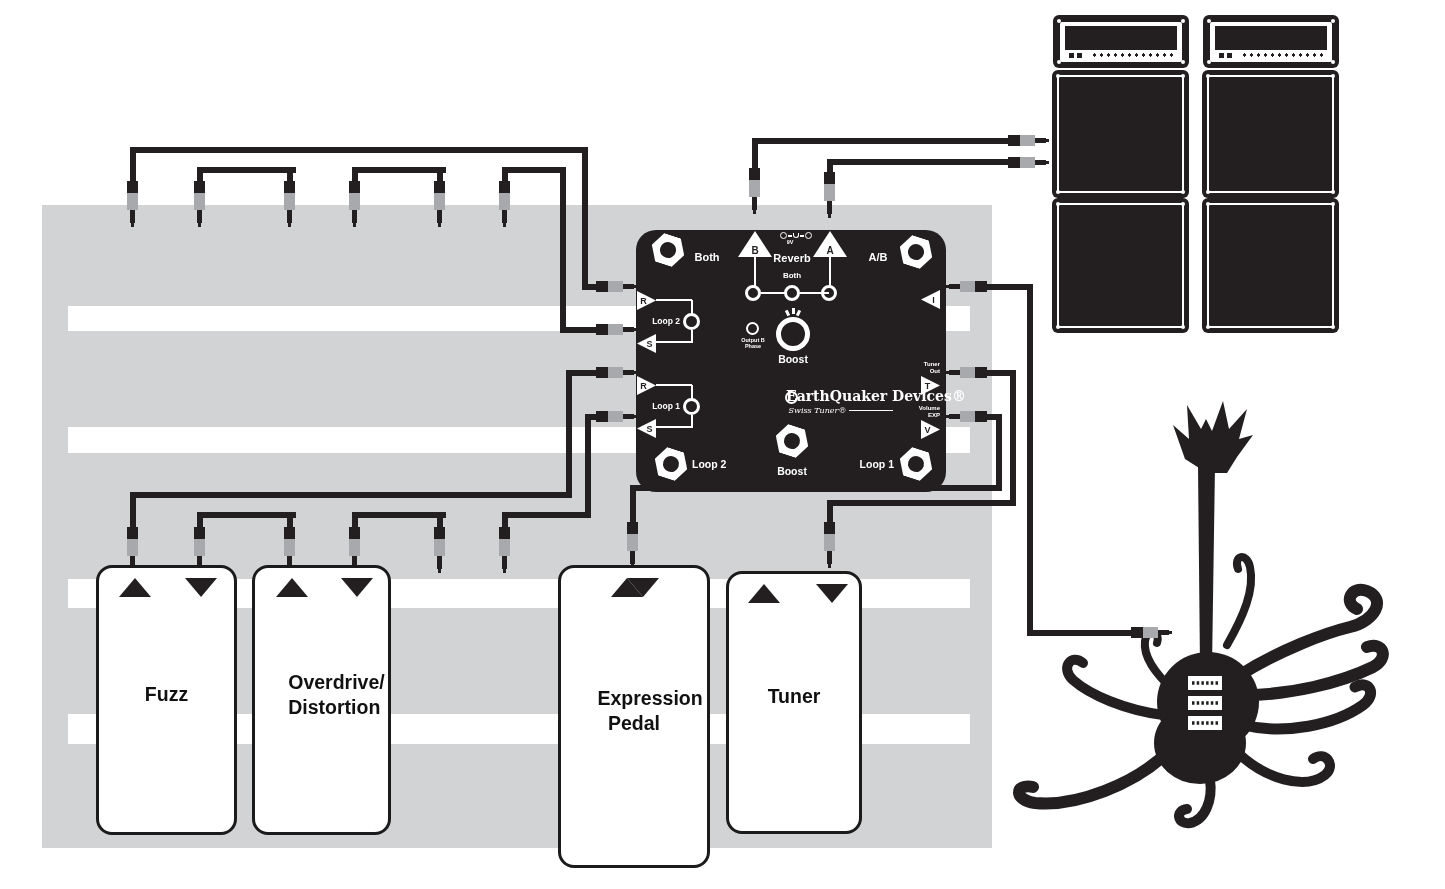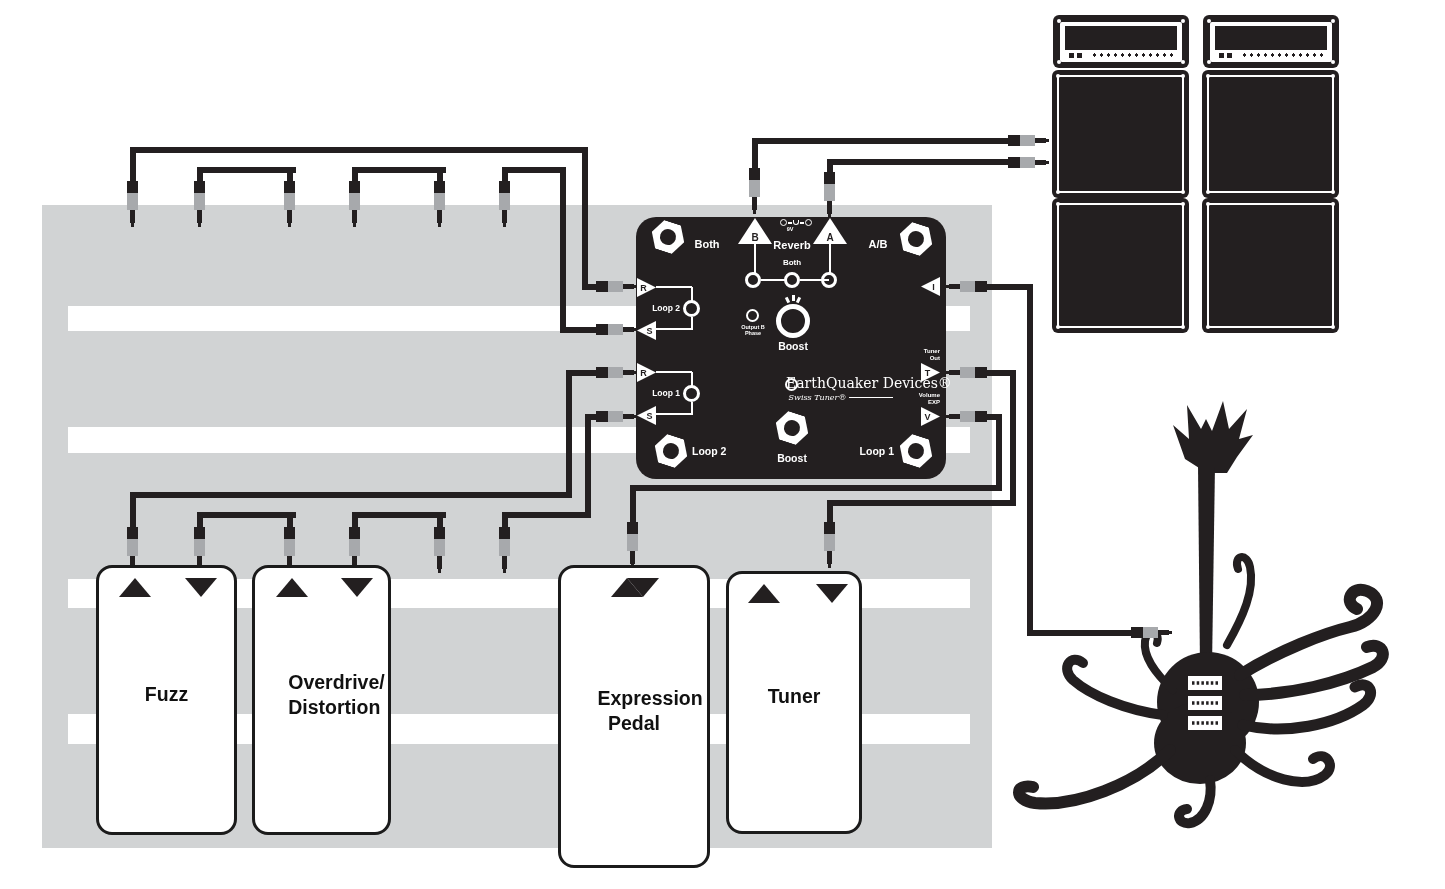--- a/index.html
+++ b/index.html
@@ -17,39 +17,39 @@
   .td{border-top:19px solid #231f20}
   .plugd{position:absolute;width:11px;height:46px;background:linear-gradient(#231f20 0 12px,#a7a9ac 12px 29px,rgba(0,0,0,0) 29px)}
   .plugd::after{content:"";position:absolute;left:3px;top:29px;width:5px;height:13px;background:#231f20}
   .plugd::before{content:"";position:absolute;left:4px;top:42px;width:3px;height:4px;background:#231f20}
   .plugr{position:absolute;width:41px;height:11px;background:linear-gradient(to right,#231f20 0 12px,#a7a9ac 12px 27px,rgba(0,0,0,0) 27px)}
   .plugr::after{content:"";position:absolute;left:27px;top:3px;width:11px;height:5px;background:#231f20}
   .plugr::before{content:"";position:absolute;left:38px;top:4px;width:3px;height:3px;background:#231f20}
   .plugl{position:absolute;width:41px;height:11px;background:linear-gradient(to left,#231f20 0 12px,#a7a9ac 12px 27px,rgba(0,0,0,0) 27px)}
   .plugl::after{content:"";position:absolute;left:3px;top:3px;width:11px;height:5px;background:#231f20}
   .plugl::before{content:"";position:absolute;left:0;top:4px;width:3px;height:3px;background:#231f20}
-  .swiss{position:absolute;left:636px;top:217px;width:310px;height:262px;background:#231f20;border-radius:20px;color:#fff}
+  .swiss{position:absolute;left:636px;top:230px;width:310px;height:262px;background:#231f20;border-radius:20px;color:#fff}
   .hex{position:absolute;width:34px;height:30px;background:#fff;
        clip-path:polygon(25% 0,75% 0,100% 50%,75% 100%,25% 100%,0 50%);transform:rotate(18deg)}
   .hex::after{content:"";position:absolute;left:9px;top:7px;width:16px;height:16px;border-radius:50%;background:#231f20}
   .slabel{position:absolute;font-weight:bold;color:#fff}
   .jt{position:absolute;width:19px;height:19px;background:#fff;color:#231f20;font-weight:bold;font-size:9px;
       display:flex;align-items:center;justify-content:center;box-sizing:border-box}
   .jt.r{clip-path:polygon(0 0,100% 50%,0 100%);padding-right:6px}
   .jt.l{clip-path:polygon(100% 0,100% 100%,0 50%);padding-left:6px}
   .jtu{position:absolute;width:34px;height:26px;background:#fff;color:#231f20;font-weight:bold;font-size:10px;
        display:flex;align-items:flex-end;justify-content:center;clip-path:polygon(50% 0,100% 100%,0 100%);
        padding-bottom:1px;box-sizing:border-box}
   .led{position:absolute;border:3px solid #fff;border-radius:50%;box-sizing:border-box}
   .tick{position:absolute;width:3px;height:6px;background:#fff}
   .pwr{position:absolute;display:flex;align-items:center;gap:1px}
   .pc{width:5px;height:5px;border:1.2px solid #fff;border-radius:50%}
   .pb{width:4px;height:2px;background:#fff}
   .pn{width:4px;height:4px;border:1.2px solid #fff;border-top:none;border-radius:0 0 3px 3px}
-  .brand{position:absolute;font-family:"DejaVu Serif",serif;font-weight:normal;font-size:14px;text-align:center;color:#fff;white-space:nowrap}
+  .brand{position:absolute;font-family:"DejaVu Serif",serif;font-weight:bold;font-size:14px;text-align:center;color:#fff;white-space:nowrap}
   .model{position:absolute;font-family:"DejaVu Serif",serif;font-style:italic;font-size:8px;color:#fff;text-align:center}
   .mdash{display:inline-block;width:44px;height:1px;background:#fff;vertical-align:2px;margin-left:3px}
   .tiny{position:absolute;font-size:6px;font-weight:bold;line-height:1.15;text-align:right;color:#fff}
   .unit{position:absolute;background:#231f20;border-radius:6px}
   .unit .s{position:absolute;width:4px;height:4px;background:#fff;border-radius:50%}
   .s.tl{left:4px;top:4px}.s.tr{right:4px;top:4px}.s.bl{left:4px;bottom:4px}.s.br{right:4px;bottom:4px}
   .face{position:absolute;left:7px;right:7px;top:7px;bottom:6px;background:#fff;border-radius:2px}
   .grille{position:absolute;left:5px;right:5px;top:4px;height:24px;background:#231f20}
   .krow{position:absolute;left:9px;right:7px;bottom:4px;height:6px;display:flex;align-items:center}
   .kq{width:5px;height:5px;background:#231f20;margin-right:3px}

